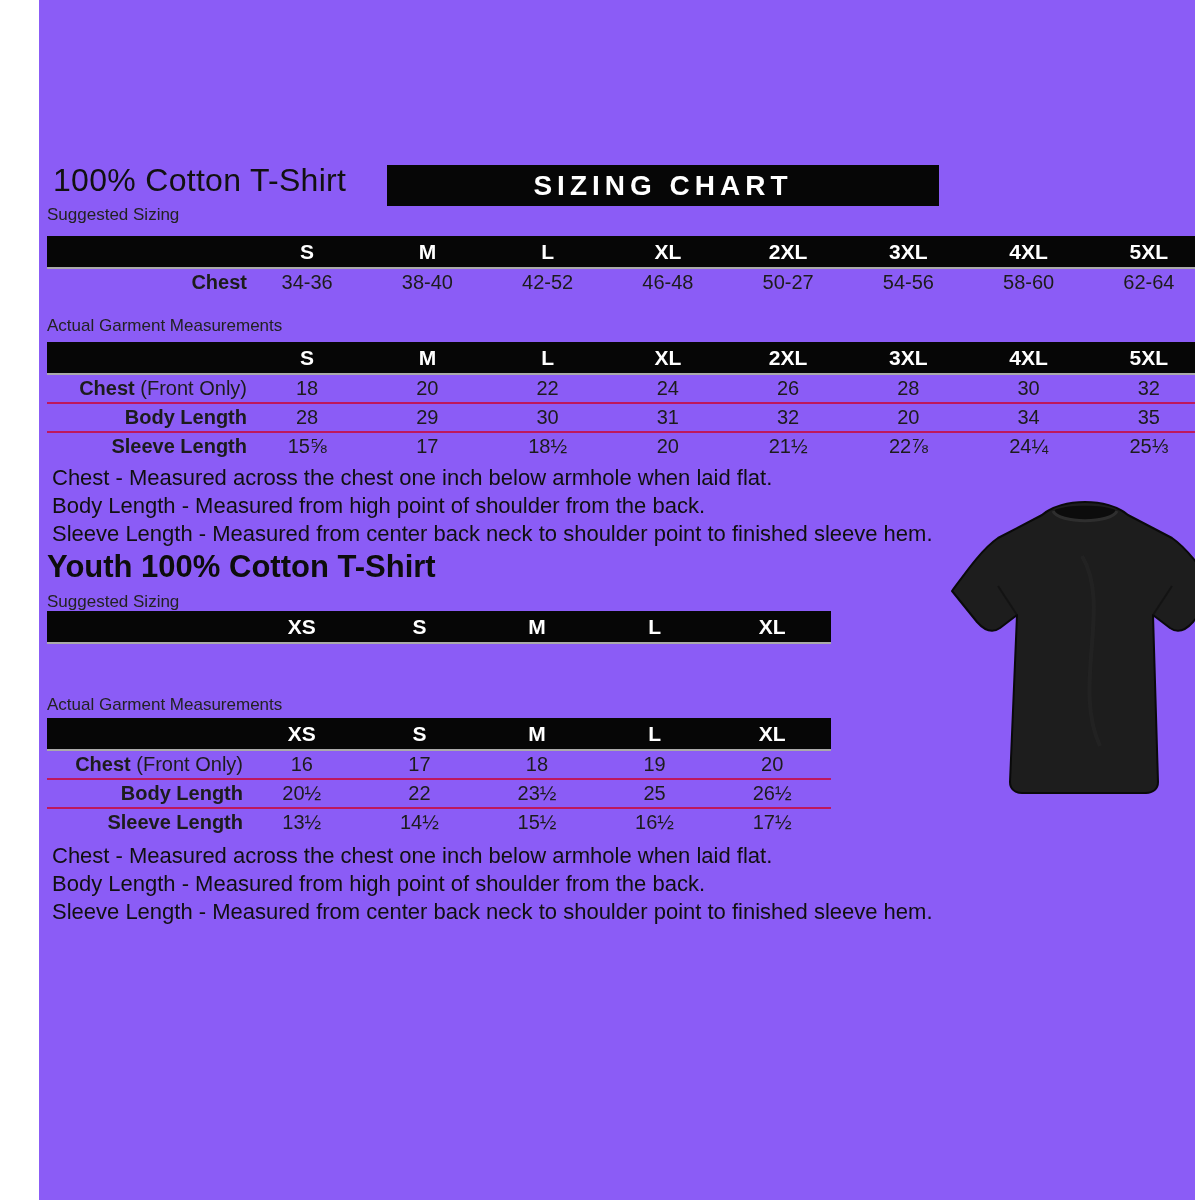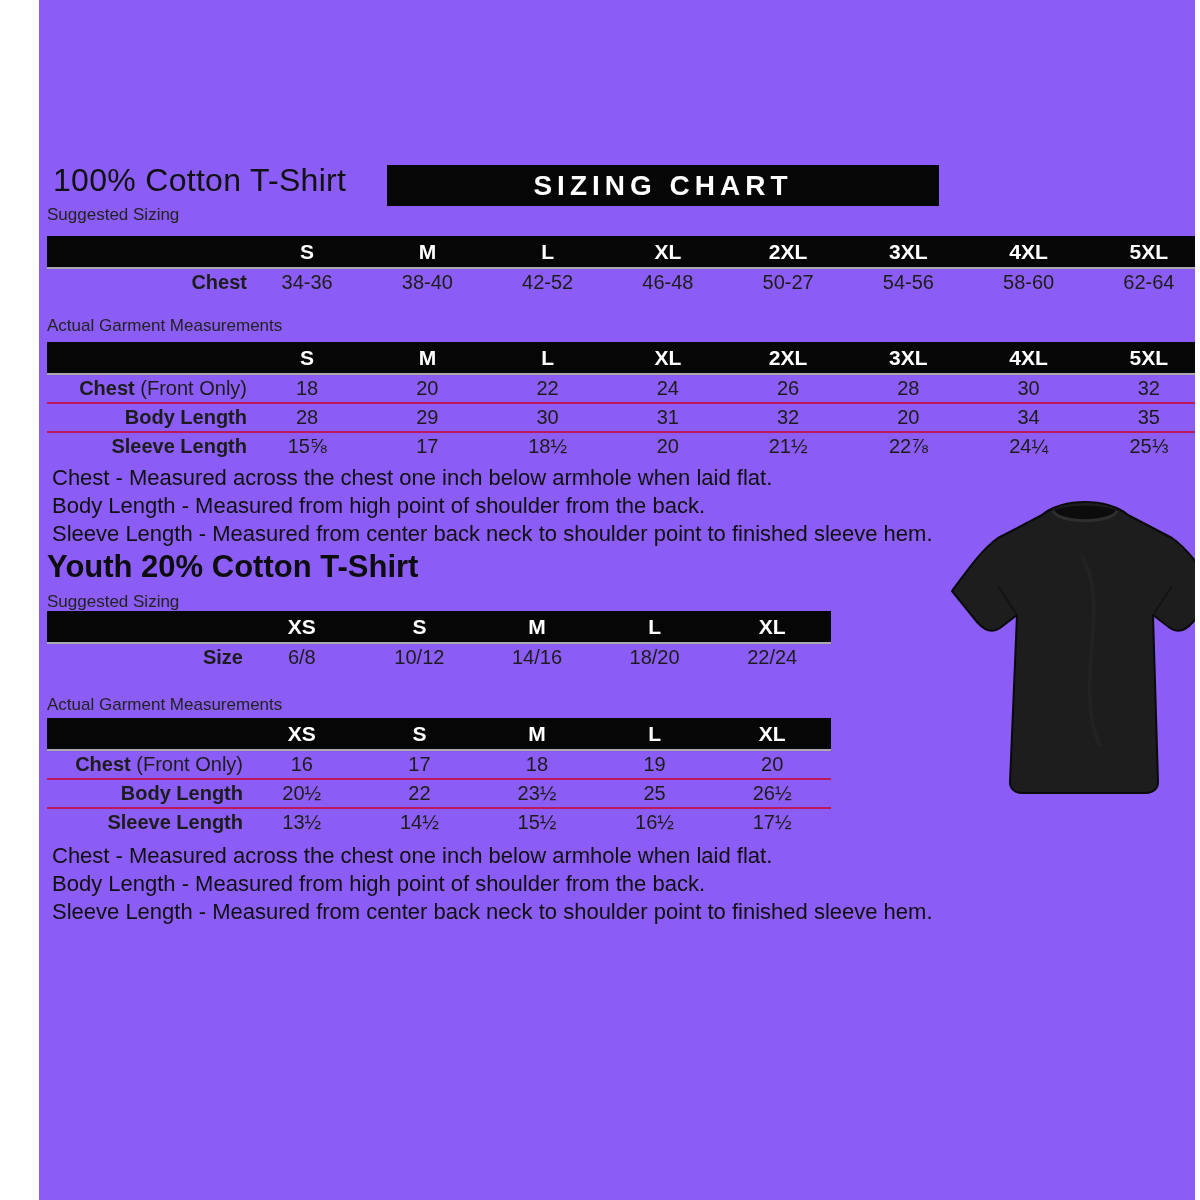--- a/index.html
+++ b/index.html
@@ -142,40 +142,32 @@
       <div class="data-col">25⅓</div>
     </div>
   </div>
 
   <div class="notes" id="notes1">
     <div>Chest - Measured across the chest one inch below armhole when laid flat.</div>
     <div>Body Length - Measured from high point of shoulder from the back.</div>
     <div>Sleeve Length - Measured from center back neck to shoulder point to finished sleeve hem.</div>
   </div>
 
-  <div class="youth-title">Youth 20% Cotton T-Shirt</div>
+  <div class="youth-title">Youth 100% Cotton T-Shirt</div>
 
   <div class="section-label" id="sug2">Suggested Sizing</div>
 
   <div class="sz-table narrow" id="t3">
     <div class="t-head">
       <div class="label-col"></div>
       <div class="data-col">XS</div>
       <div class="data-col">S</div>
       <div class="data-col">M</div>
       <div class="data-col">L</div>
       <div class="data-col">XL</div>
-    </div>
-    <div class="t-row">
-      <div class="label-col">Size</div>
-      <div class="data-col">6/8</div>
-      <div class="data-col">10/12</div>
-      <div class="data-col">14/16</div>
-      <div class="data-col">18/20</div>
-      <div class="data-col">22/24</div>
     </div>
   </div>
 
   <div class="section-label" id="agm2">Actual Garment Measurements</div>
 
   <div class="sz-table narrow" id="t4">
     <div class="t-head">
       <div class="label-col"></div>
       <div class="data-col">XS</div>
       <div class="data-col">S</div>

